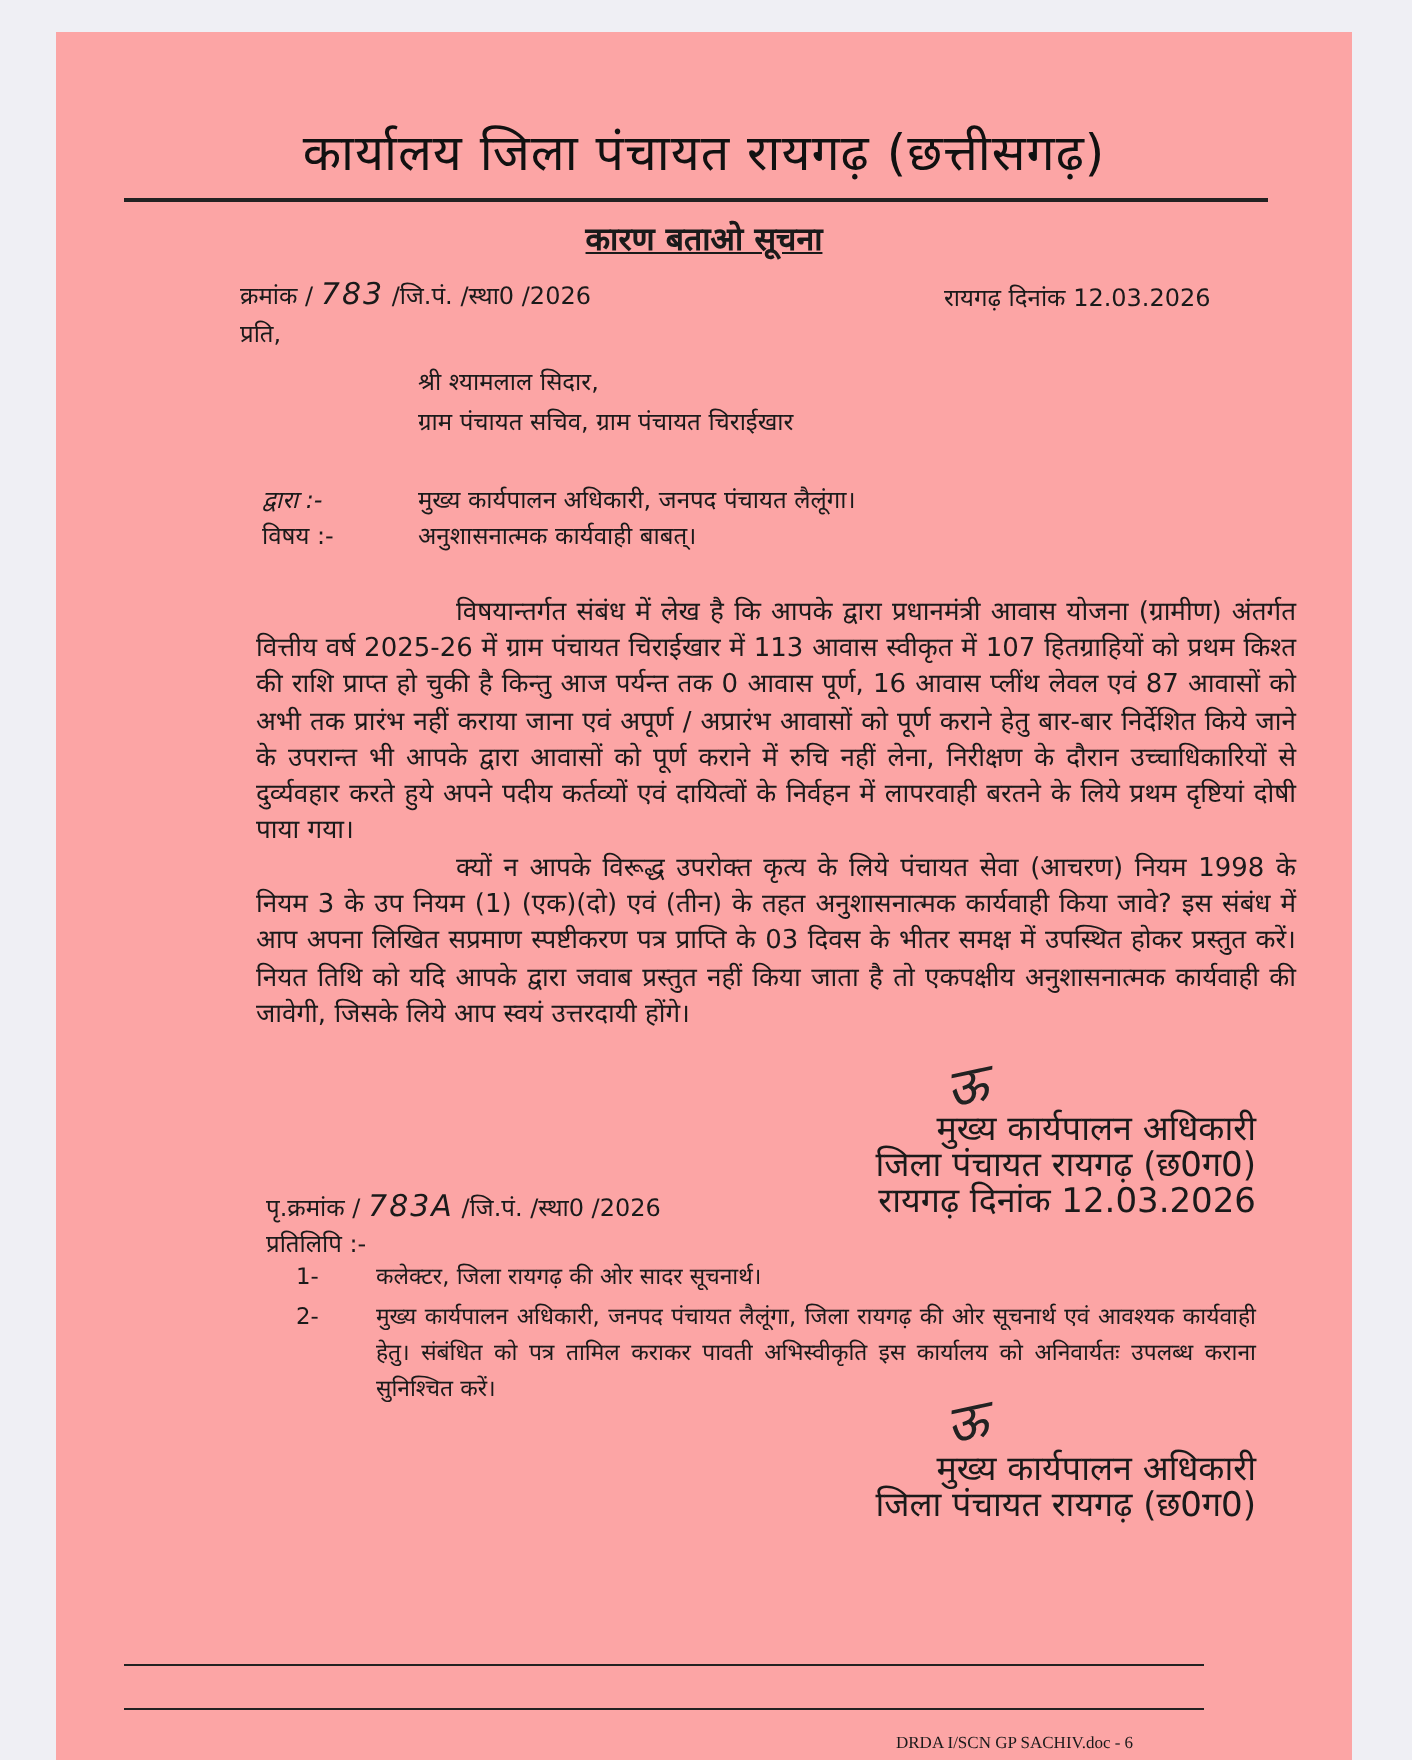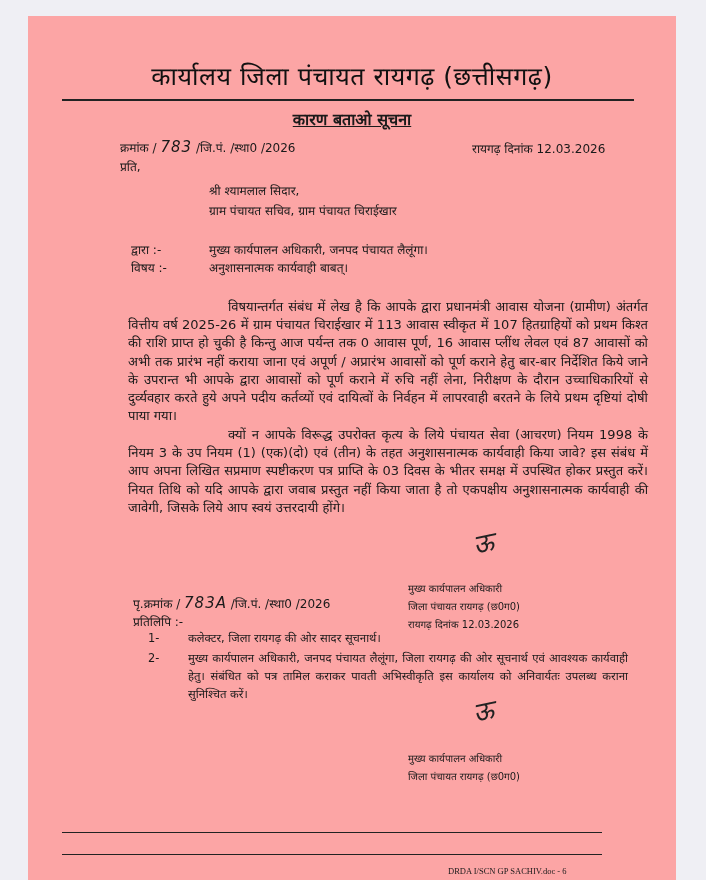--- a/index.html
+++ b/index.html
@@ -39,21 +39,21 @@
     font-family: "DejaVu Sans", sans-serif;
     font-style: italic; font-size: 15px; letter-spacing: 1px;
   }
   .body-text {
     position: absolute; left: 76px; width: 520px;
     font-size: 13px; line-height: 18.2px;
     text-align: justify; white-space: normal; margin-left: 24px;
   }
   .para-indent { text-indent: 100px; }
   .sign-block {
-    position: absolute; text-align: left; font-size: 10px; line-height: 18px; margin-top: 24px;
+    position: absolute; text-align: right; font-size: 17px; line-height: 18px;
   }
   .signature {
     position: absolute;
     font-family: "DejaVu Serif", serif; font-style: italic; font-size: 26px;
     color: #222; transform: rotate(-12deg);
   }
   .footer-rule {
     position: absolute; left: 34px; width: 540px; height: 0;
     border-top: 1.5px solid #222;
   }
@@ -76,21 +76,21 @@
     <span>क्रमांक /</span>
     <span class="handwritten">783</span>
     <span>/जि.पं. /स्था0 /2026</span>
   </div>
   <div class="abs small" style="left:424px; top:124px;">रायगढ़ दिनांक 12.03.2026</div>
 
   <div class="abs small" style="left:72px; top:142px;">प्रति,</div>
   <div class="abs small" style="left:161px; top:166px;text-align:center;">श्री श्यामलाल सिदार,</div>
   <div class="abs small" style="left:161px; top:186px;">ग्राम पंचायत सचिव, ग्राम पंचायत चिराईखार</div>
 
-  <div class="abs small" style="left:83px; top:225px;">द्वारा :-</div>
+  <div class="abs small" style="left:83px; top:225px;font-style:italic;">द्वारा :-</div>
   <div class="abs small" style="left:161px; top:225px;">मुख्य कार्यपालन अधिकारी, जनपद पंचायत लैलूंगा।</div>
   <div class="abs small" style="left:83px; top:243px;">विषय :-</div>
   <div class="abs small" style="left:161px; top:243px;">अनुशासनात्मक कार्यवाही बाबत्।</div>
 
   <div class="body-text para-indent" style="top:282px;">विषयान्तर्गत संबंध में लेख है कि आपके द्वारा प्रधानमंत्री आवास योजना (ग्रामीण) अंतर्गत वित्तीय वर्ष 2025-26 में ग्राम पंचायत चिराईखार में 113 आवास स्वीकृत में 107 हितग्राहियों को प्रथम किश्त की राशि प्राप्त हो चुकी है किन्तु आज पर्यन्त तक 0 आवास पूर्ण, 16 आवास प्लींथ लेवल एवं 87 आवासों को अभी तक प्रारंभ नहीं कराया जाना एवं अपूर्ण / अप्रारंभ आवासों को पूर्ण कराने हेतु बार-बार निर्देशित किये जाने के उपरान्त भी आपके द्वारा आवासों को पूर्ण कराने में रुचि नहीं लेना, निरीक्षण के दौरान उच्चाधिकारियों से दुर्व्यवहार करते हुये अपने पदीय कर्तव्यों एवं दायित्वों के निर्वहन में लापरवाही बरतने के लिये प्रथम दृष्टियां दोषी पाया गया।</div>
   <div class="body-text para-indent" style="top:410px;">क्यों न आपके विरूद्ध उपरोक्त कृत्य के लिये पंचायत सेवा (आचरण) नियम 1998 के नियम 3 के उप नियम (1) (एक)(दो) एवं (तीन) के तहत अनुशासनात्मक कार्यवाही किया जावे? इस संबंध में आप अपना लिखित सप्रमाण स्पष्टीकरण पत्र प्राप्ति के 03 दिवस के भीतर समक्ष में उपस्थित होकर प्रस्तुत करें। नियत तिथि को यदि आपके द्वारा जवाब प्रस्तुत नहीं किया जाता है तो एकपक्षीय अनुशासनात्मक कार्यवाही की जावेगी, जिसके लिये आप स्वयं उत्तरदायी होंगे।</div>
 
   <div class="signature" style="left:445px; top:508px;">ऊ</div>
   <div class="sign-block" style="left:380px; width:220px; top:540px;">
     <div>मुख्य कार्यपालन अधिकारी</div>

